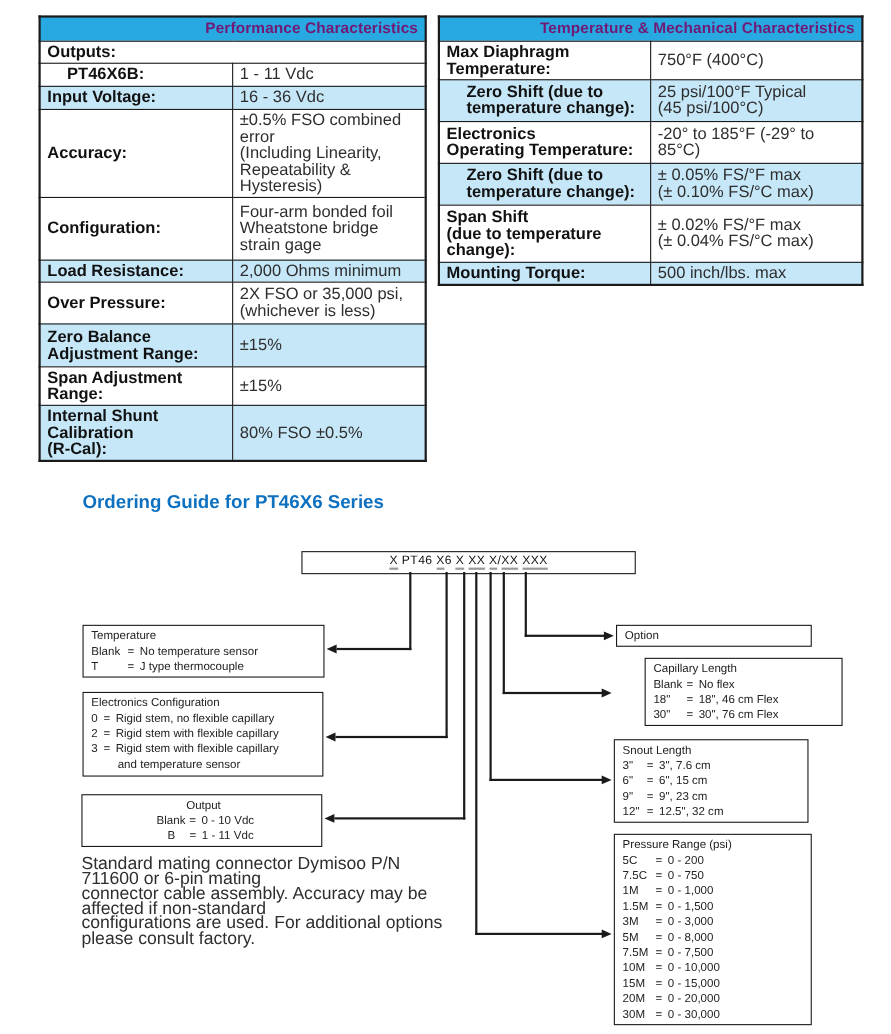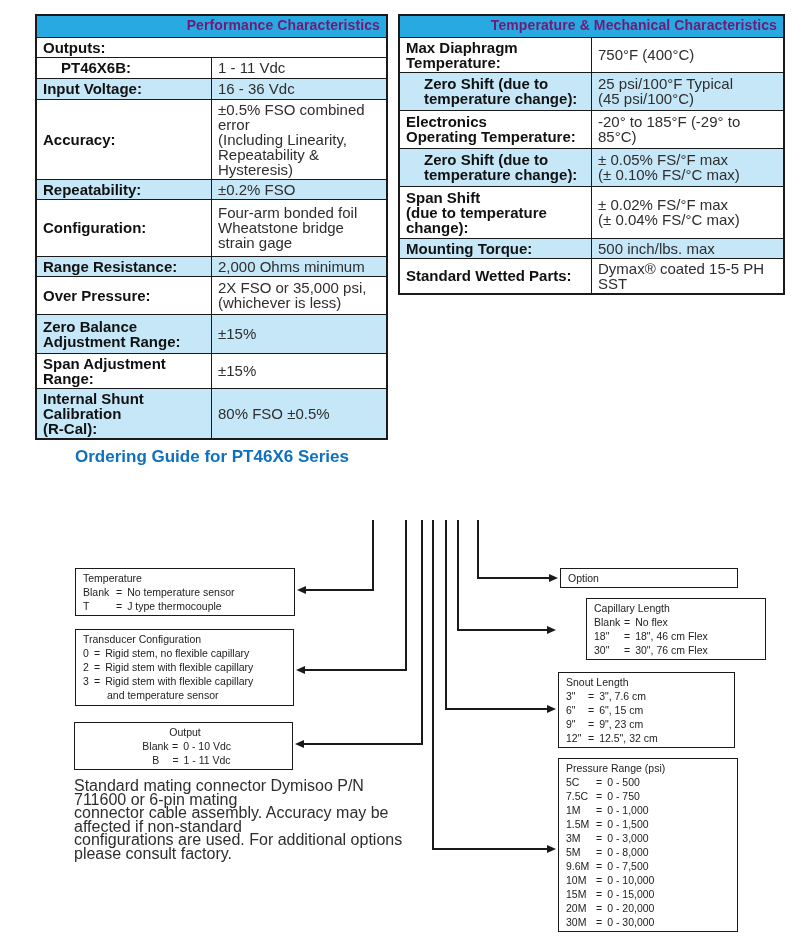--- a/index.html
+++ b/index.html
@@ -76,32 +76,28 @@
         <tr class="shade" style="height: 21px;">
           <th class="lbl" style="width: 185px;">Input Voltage:</th>
           <td class="val" style="width: 168px;">16 - 36 Vdc</td>
         </tr>
         <tr style="height: 58px;">
           <th class="lbl" style="width: 185px;">Accuracy:</th>
           <td class="val" style="width: 168px;">±0.5% FSO combined error
 (Including Linearity,
 Repeatability &amp; Hysteresis)</td>
         </tr>
-        <tr class="shade" style="height: 20px;">
-          <th class="lbl" style="width: 185px;">Repeatability:</th>
-          <td class="val" style="width: 168px;">±0.2% FSO</td>
-        </tr>
         <tr style="height: 57px;">
           <th class="lbl" style="width: 185px;">Configuration:</th>
           <td class="val" style="width: 168px;">Four-arm bonded foil
 Wheatstone bridge
 strain gage</td>
         </tr>
         <tr class="shade" style="height: 20px;">
-          <th class="lbl" style="width: 185px;">Range Resistance:</th>
+          <th class="lbl" style="width: 185px;">Load Resistance:</th>
           <td class="val" style="width: 168px; margin-left: 20px;">2,000 Ohms minimum</td>
         </tr>
         <tr style="height: 38px;">
           <th class="lbl" style="width: 185px;">Over Pressure:</th>
           <td class="val" style="width: 168px;">2X FSO or 35,000 psi,
 (whichever is less)</td>
         </tr>
         <tr class="shade" style="height: 39px;">
           <th class="lbl" style="width: 185px;">Zero Balance
 Adjustment Range:</th>
@@ -150,38 +146,35 @@
         <tr style="height: 52px;">
           <th class="lbl" style="width: 180px;">Span Shift
 (due to temperature change):</th>
           <td class="val" style="width: 207px;">± 0.02% FS/°F max
 (± 0.04% FS/°C max)</td>
         </tr>
         <tr class="shade" style="height: 20px;">
           <th class="lbl" style="width: 180px;">Mounting Torque:</th>
           <td class="val" style="width: 207px;">500 inch/lbs. max</td>
         </tr>
-        <tr style="height: 21px;">
-          <th class="lbl" style="width: 180px;">Standard Wetted Parts:</th>
-          <td class="val" style="width: 207px;">Dymax® coated 15-5 PH SST</td>
-        </tr>
       </tbody>
   </table>
 
   <div id="ordering-title">Ordering Guide for PT46X6 Series</div>
 
+  <div id="pn-box"><span class="u">X</span><span> PT46 </span><span class="u">X</span><span>6 </span><span class="u">X</span><span> </span><span class="u">XX</span><span> </span><span class="u">X</span><span>/</span><span class="u">XX</span><span> </span><span class="u">XXX</span></div>
 
   <div id="diagram">
       <div class="obox" style="left: 75px; top: 568px; width: 220px; min-height: 46px;">
         <div class="btitle">Temperature</div>
         <div class="pair"><span class="code" style="width: 33px;">Blank</span><span class="eq">=</span><span class="desc">No temperature sensor</span></div>
         <div class="pair"><span class="code" style="width: 33px;">T</span><span class="eq">=</span><span class="desc">J type thermocouple</span></div>
       </div>
       <div class="obox" style="left: 75px; top: 629px; width: 219px; min-height: 77px;">
-        <div class="btitle">Transducer Configuration</div>
+        <div class="btitle">Electronics Configuration</div>
         <div class="pair"><span class="code" style="width: 11px;">0</span><span class="eq">=</span><span class="desc">Rigid stem, no flexible capillary</span></div>
         <div class="pair"><span class="code" style="width: 11px;">2</span><span class="eq">=</span><span class="desc">Rigid stem with flexible capillary</span></div>
         <div class="pair"><span class="code" style="width: 11px;">3</span><span class="eq">=</span><span class="desc">Rigid stem with flexible capillary</span></div>
         <div class="cont" style="padding-left: 24px;">and temperature sensor</div>
       </div>
       <div class="obox" style="left: 74px; top: 722px; width: 219px; min-height: 42px; text-align: center;">
         <div class="btitle">Output</div>
         <div class="pair"><span class="code" style="width: 33px;">Blank</span><span class="eq">=</span><span class="desc">0 - 10 Vdc</span></div>
         <div class="pair"><span class="code" style="width: 33px;">B</span><span class="eq">=</span><span class="desc">1 - 11 Vdc</span></div>
       </div>
@@ -196,27 +189,27 @@
       </div>
       <div class="obox" style="left: 558px; top: 672px; width: 177px; min-height: 70px;">
         <div class="btitle">Snout Length</div>
         <div class="pair"><span class="code" style="width: 22px;">3"</span><span class="eq">=</span><span class="desc">3", 7.6 cm</span></div>
         <div class="pair"><span class="code" style="width: 22px;">6"</span><span class="eq">=</span><span class="desc">6", 15 cm</span></div>
         <div class="pair"><span class="code" style="width: 22px;">9"</span><span class="eq">=</span><span class="desc">9", 23 cm</span></div>
         <div class="pair"><span class="code" style="width: 22px;">12"</span><span class="eq">=</span><span class="desc">12.5", 32 cm</span></div>
       </div>
       <div class="obox" style="left: 558px; top: 758px; width: 180px; min-height: 174px;">
         <div class="btitle">Pressure Range (psi)</div>
-        <div class="pair"><span class="code" style="width: 30px;">5C</span><span class="eq">=</span><span class="desc">0 - 500</span></div>
+        <div class="pair"><span class="code" style="width: 30px;">5C</span><span class="eq">=</span><span class="desc">0 - 200</span></div>
         <div class="pair"><span class="code" style="width: 30px;">7.5C</span><span class="eq">=</span><span class="desc">0 - 750</span></div>
         <div class="pair"><span class="code" style="width: 30px;">1M</span><span class="eq">=</span><span class="desc">0 - 1,000</span></div>
         <div class="pair"><span class="code" style="width: 30px;">1.5M</span><span class="eq">=</span><span class="desc">0 - 1,500</span></div>
         <div class="pair"><span class="code" style="width: 30px;">3M</span><span class="eq">=</span><span class="desc">0 - 3,000</span></div>
         <div class="pair"><span class="code" style="width: 30px;">5M</span><span class="eq">=</span><span class="desc">0 - 8,000</span></div>
-        <div class="pair"><span class="code" style="width: 30px;">9.6M</span><span class="eq">=</span><span class="desc">0 - 7,500</span></div>
+        <div class="pair"><span class="code" style="width: 30px;">7.5M</span><span class="eq">=</span><span class="desc">0 - 7,500</span></div>
         <div class="pair"><span class="code" style="width: 30px;">10M</span><span class="eq">=</span><span class="desc">0 - 10,000</span></div>
         <div class="pair"><span class="code" style="width: 30px;">15M</span><span class="eq">=</span><span class="desc">0 - 15,000</span></div>
         <div class="pair"><span class="code" style="width: 30px;">20M</span><span class="eq">=</span><span class="desc">0 - 20,000</span></div>
         <div class="pair"><span class="code" style="width: 30px;">30M</span><span class="eq">=</span><span class="desc">0 - 30,000</span></div>
       </div>
       <div class="vline" style="left: 372px; top: 520px; width: 2px; height: 71px;"></div>
       <div class="hline" style="left: 306px; top: 589px; height: 2px; width: 68px;"></div>
       <div class="arrow left" style="top: 585.5px; left: 297px;"></div>
       <div class="vline" style="left: 405px; top: 520px; width: 2px; height: 151px;"></div>
       <div class="hline" style="left: 305px; top: 669px; height: 2px; width: 102px;"></div>

